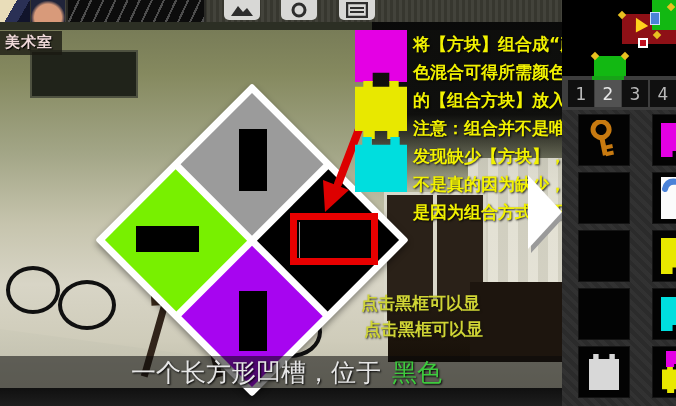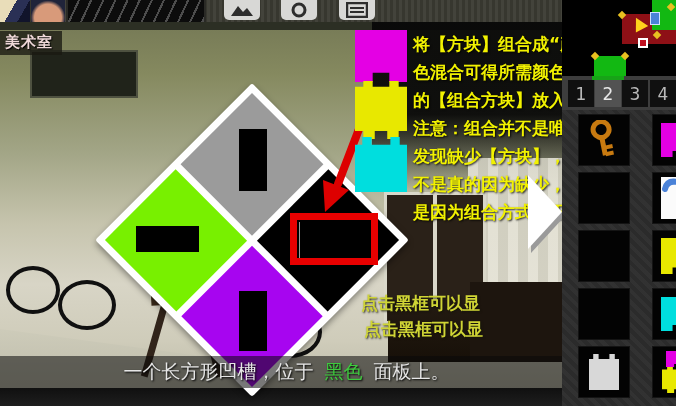--- a/index.html
+++ b/index.html
@@ -85,21 +85,21 @@
   .stack-piece.pp-both{height:58px;margin-bottom:-2px;}
   .stack-piece.pp-top{height:55px;}
 
   .pp-top{clip-path:polygon(0 14%,14% 14%,14% 0,32% 0,32% 14%,68% 14%,68% 0,86% 0,86% 14%,100% 14%,100% 100%,0 100%);}
   .pp-bottom{clip-path:polygon(0 0,100% 0,100% 100%,66% 100%,66% 82%,34% 82%,34% 100%,0 100%);}
   .pp-both{clip-path:polygon(0 10%,16% 10%,16% 0,34% 0,34% 10%,66% 10%,66% 0,84% 0,84% 10%,100% 10%,100% 86%,84% 86%,84% 100%,62% 100%,62% 86%,38% 86%,38% 100%,16% 100%,16% 86%,0 86%);}
 
   
   .caption-bar{left:0;top:356px;width:562px;height:32px;background:rgba(10,10,10,.55);
     z-index:10;display:flex;align-items:center;justify-content:center;}
-  .caption-bar span{font-size:19px;color:#e6e6e6;text-shadow:1px 1px 2px #000;margin-left:11px;}
+  .caption-bar span{font-size:25px;color:#e6e6e6;text-shadow:1px 1px 2px #000;margin-left:11px;}
 
   
   .panel{left:562px;top:0;width:114px;height:406px;background:#000;z-index:20;overflow:hidden;}
   .minimap{position:absolute;left:0;top:0;width:114px;height:76px;background:#000;}
   .mm-room{position:absolute;left:60px;top:14px;width:54px;height:30px;}
   .mm-arrow{position:absolute;left:70px;top:17px;width:0;height:0;
     border-left:7px solid transparent;border-right:7px solid transparent;
     border-bottom:13px solid #ffd21c;transform:rotate(-28deg);}
   .mm-badge{position:absolute;left:76px;top:38px;width:10px;height:10px;background:#fff;
     display:flex;align-items:center;justify-content:center;}
@@ -202,21 +202,20 @@
       <div class="instr-line" style="color: rgb(242, 242, 0);">的【组合方块】放入</div>
       <div class="instr-line" style="color: rgb(242, 242, 0);">注意：组合并不是唯一</div>
       <div class="instr-line" style="color: rgb(242, 242, 0);">发现缺少【方块】，并</div>
       <div class="instr-line" style="color: rgb(242, 242, 0);">不是真的因为缺少，而</div>
       <div class="instr-line" style="color: rgb(242, 242, 0);">是因为组合方式不正确</div>
     </div>
 
   <div class="abs caption-bar">
     <span>一个长方形凹槽，位于</span>
     <span style="color: rgb(62, 203, 62);">黑色</span>
-    <span>面板上。</span>
   </div>
 
   <svg class="abs next-arrow-svg" width="44" height="90" viewBox="0 0 44 90">
     <polygon points="7,9 7,83 41,46" fill="#9a9a9a"></polygon>
     <polygon points="4,5 4,79 38,42" fill="#ffffff"></polygon>
   </svg>
 
   <div class="abs panel">
     <div class="minimap">
       <div class="mm-room" style="background: rgb(142, 16, 22);"></div>

